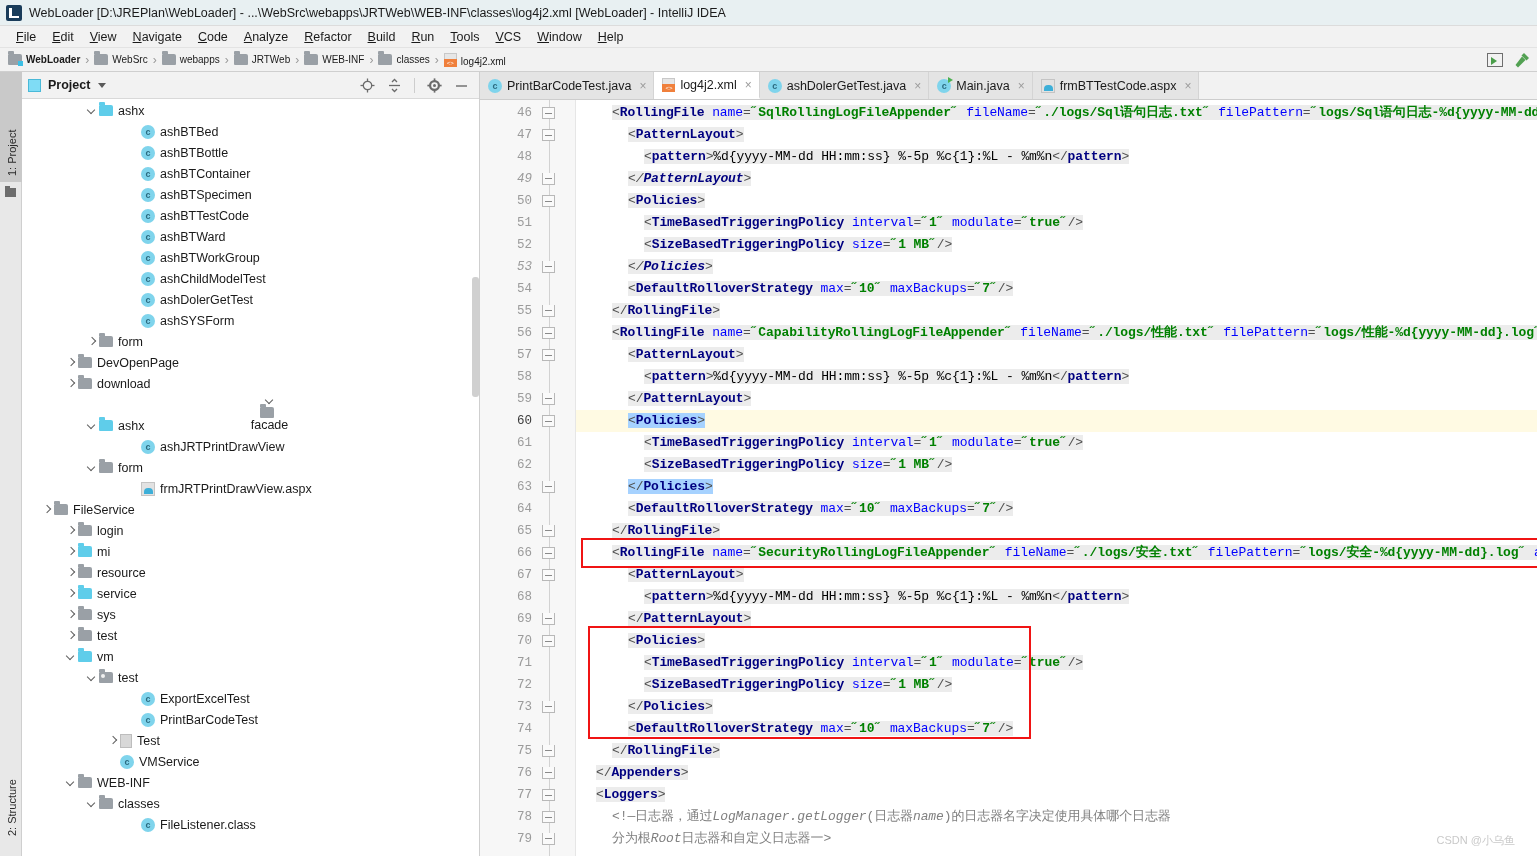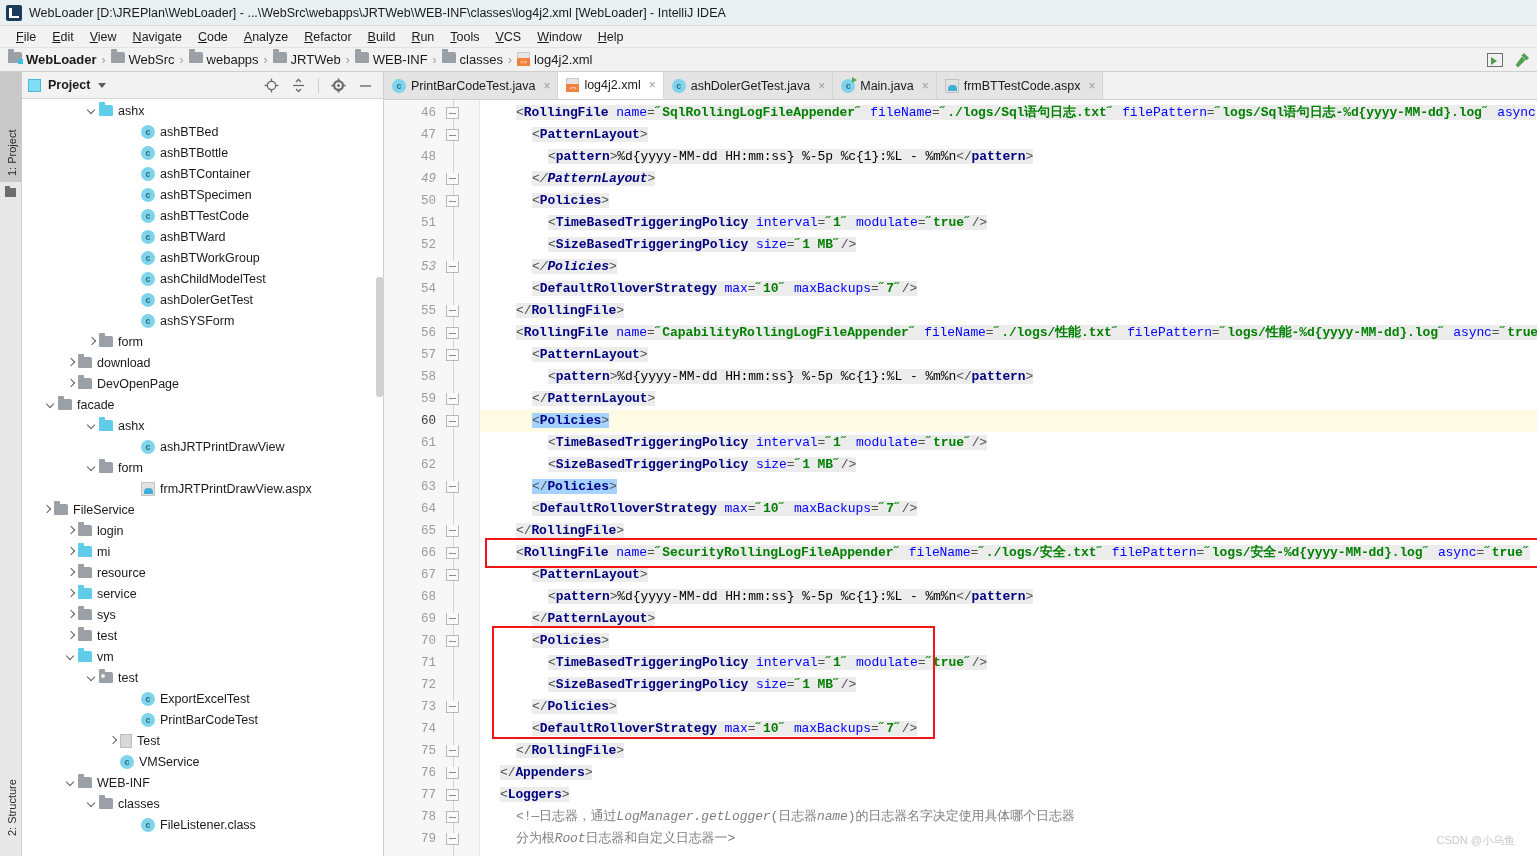--- a/index.html
+++ b/index.html
@@ -37,21 +37,21 @@
   .menu-item {
     font-size:12.5px; color:#1a1a1a; padding:2px 8px; white-space:nowrap; cursor:default;
   }
   .menu-item .mn { text-decoration: underline; }
 
   
   .navbar {
     height:24px; background:#f2f2f2; display:flex; align-items:center;
     padding-left:8px; border-bottom:1px solid #cfcfcf; position:relative;
   }
-  .crumb { display:flex; align-items:flex-start; font-size:13px; color:#1a1a1a; }
+  .crumb { display:flex; align-items:flex-end; font-size:10px; color:#1a1a1a; }
   .crumb.bold { font-weight:bold; }
   .crumb-sep { color:#9a9a9a; margin:0 5px; font-size:12px; }
   .ico-folder {
     width:14px; height:11px; background:#9aa0a6; border-radius:1px 2px 1px 1px;
     margin-right:4px; position:relative; flex:none;
   }
   .ico-folder:before{
     content:""; position:absolute; top:-3px; left:0; width:6px; height:3px;
     background:#9aa0a6; border-radius:1px 1px 0 0;
   }
@@ -89,21 +89,21 @@
   .strip-top { position:absolute; top:0; left:0; width:22px; height:110px; background:#c9c9c9; }
   .strip-proj { top:104px; left:6px; }
   .strip-struct { bottom:8px; left:6px; }
   .mini-folder {
     position:absolute; left:5px; top:116px; width:11px; height:9px; background:#6d6d6d;
   }
   .mini-folder:before{ content:""; position:absolute; top:-2px; left:0; width:5px; height:2px; background:#6d6d6d; }
 
   
   .projpanel {
-    width:362px; background:#ffffff; border-right:1px solid #cfcfcf; flex:none;
+    width:458px; background:#ffffff; border-right:1px solid #cfcfcf; flex:none;
     display:flex; flex-direction:column; position:relative;
   }
   .proj-head {
     height:27px; background:#f2f2f2; display:flex; align-items:center;
     padding:0 6px; border-bottom:1px solid #d9d9d9; flex:none;
   }
   .proj-sq { width:13px; height:13px; background:#7fdcf5; border:1px solid #49b9d8; margin-right:7px; flex:none;}
   .proj-title { font-size:12.5px; font-weight:bold; color:#1a1a1a; }
   .caret-dn {
     width:0;height:0;border-left:4px solid transparent;border-right:4px solid transparent;
@@ -391,28 +391,28 @@
             <span>ashSYSForm</span>
           </div>
           <div class="trow" style="padding-left: 63px;">
             <span class="arrow r"></span>
             <span class="tf"></span>
             <span>form</span>
           </div>
           <div class="trow" style="padding-left: 42px;">
             <span class="arrow r"></span>
             <span class="tf"></span>
+            <span>DevOpenPage</span>
+          </div>
+          <div class="trow" style="padding-left: 42px;">
+            <span class="arrow r"></span>
+            <span class="tf"></span>
             <span>download</span>
           </div>
-          <div class="trow" style="padding-left: 42px;">
-            <span class="arrow r"></span>
-            <span class="tf"></span>
-            <span>DevOpenPage</span>
-          </div>
-          <div class="trow" style="padding-left: 22px;">
+          <div class="trow" style="padding-left: 42px; flex-direction: column;">
             <span class="arrow d"></span>
             <span class="tf"></span>
             <span>facade</span>
           </div>
           <div class="trow" style="padding-left: 63px;">
             <span class="arrow d"></span>
             <span class="tf blue"></span>
             <span>ashx</span>
           </div>
           <div class="trow" style="padding-left: 105px;">

